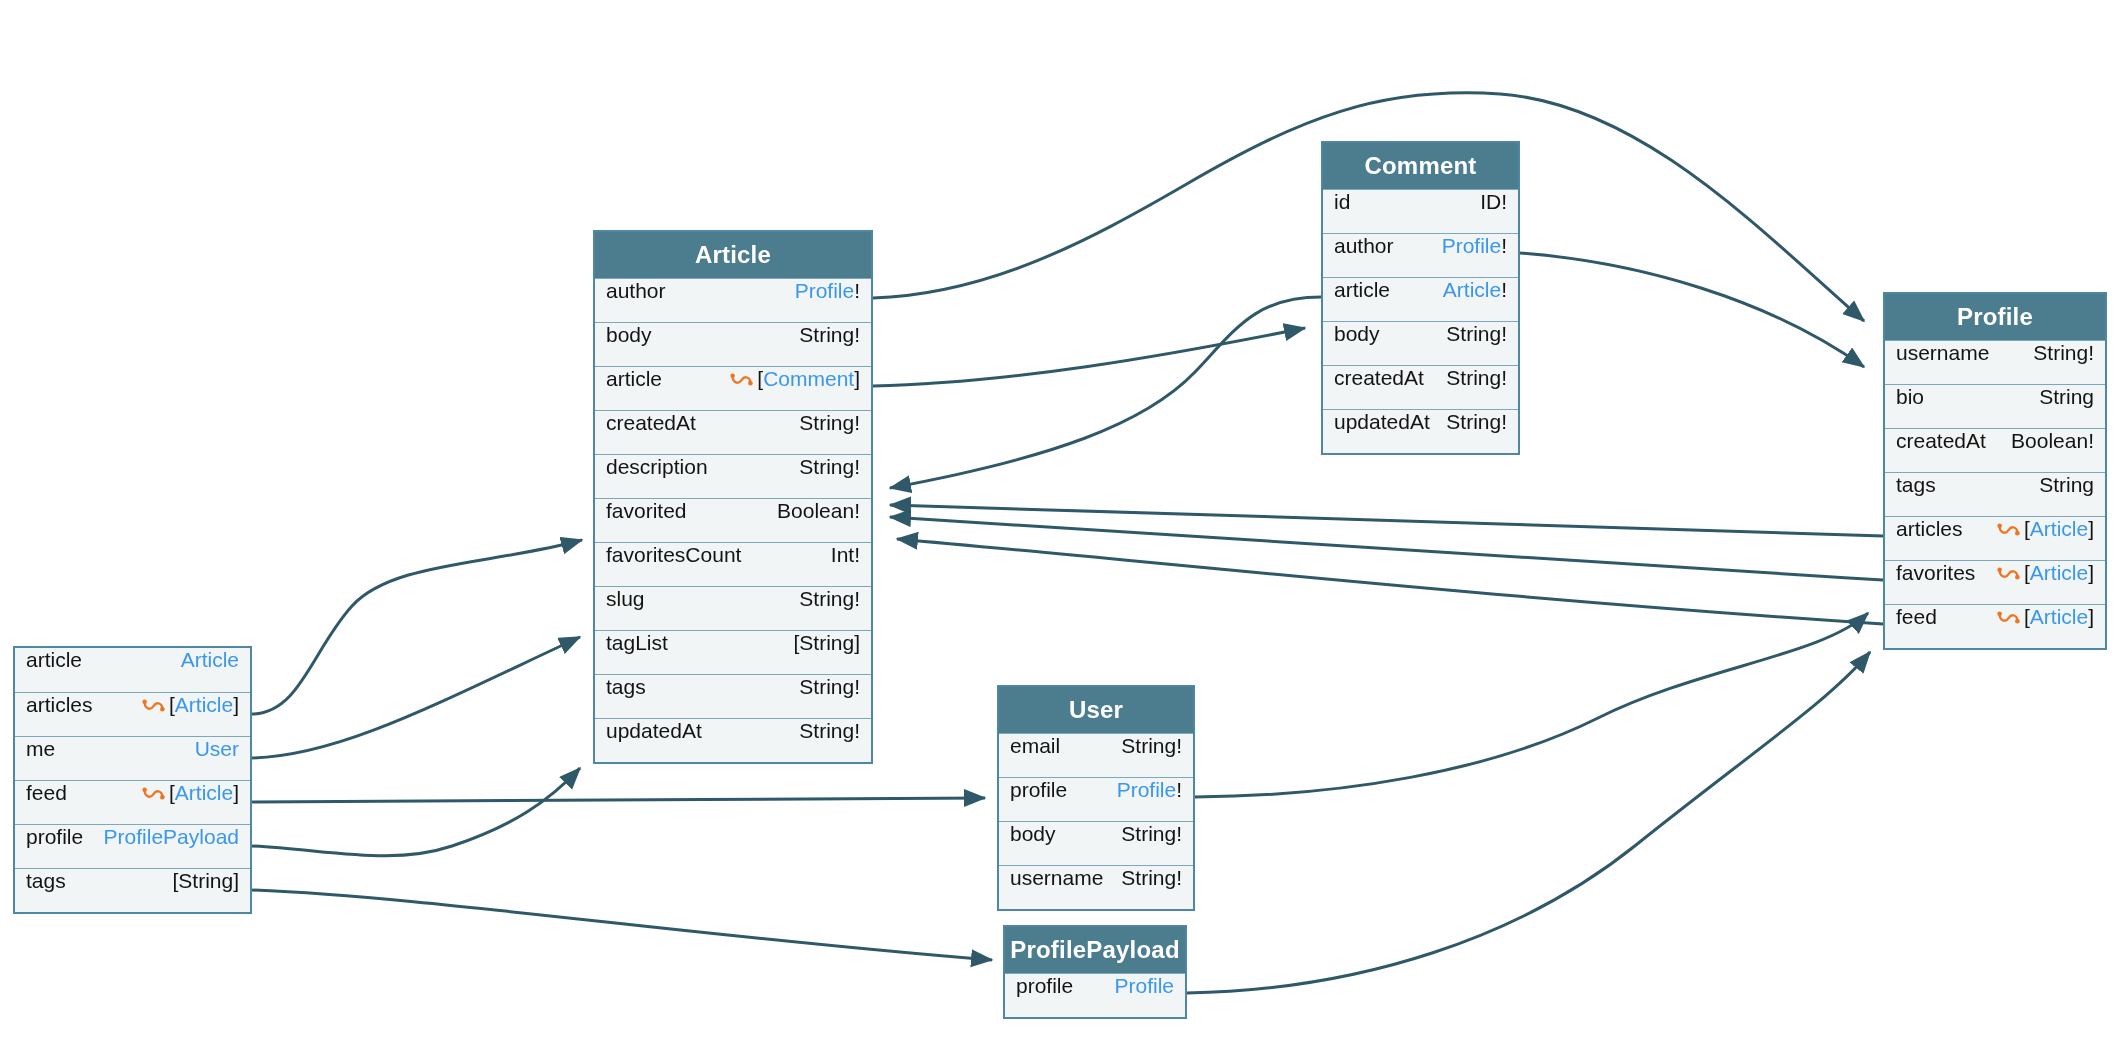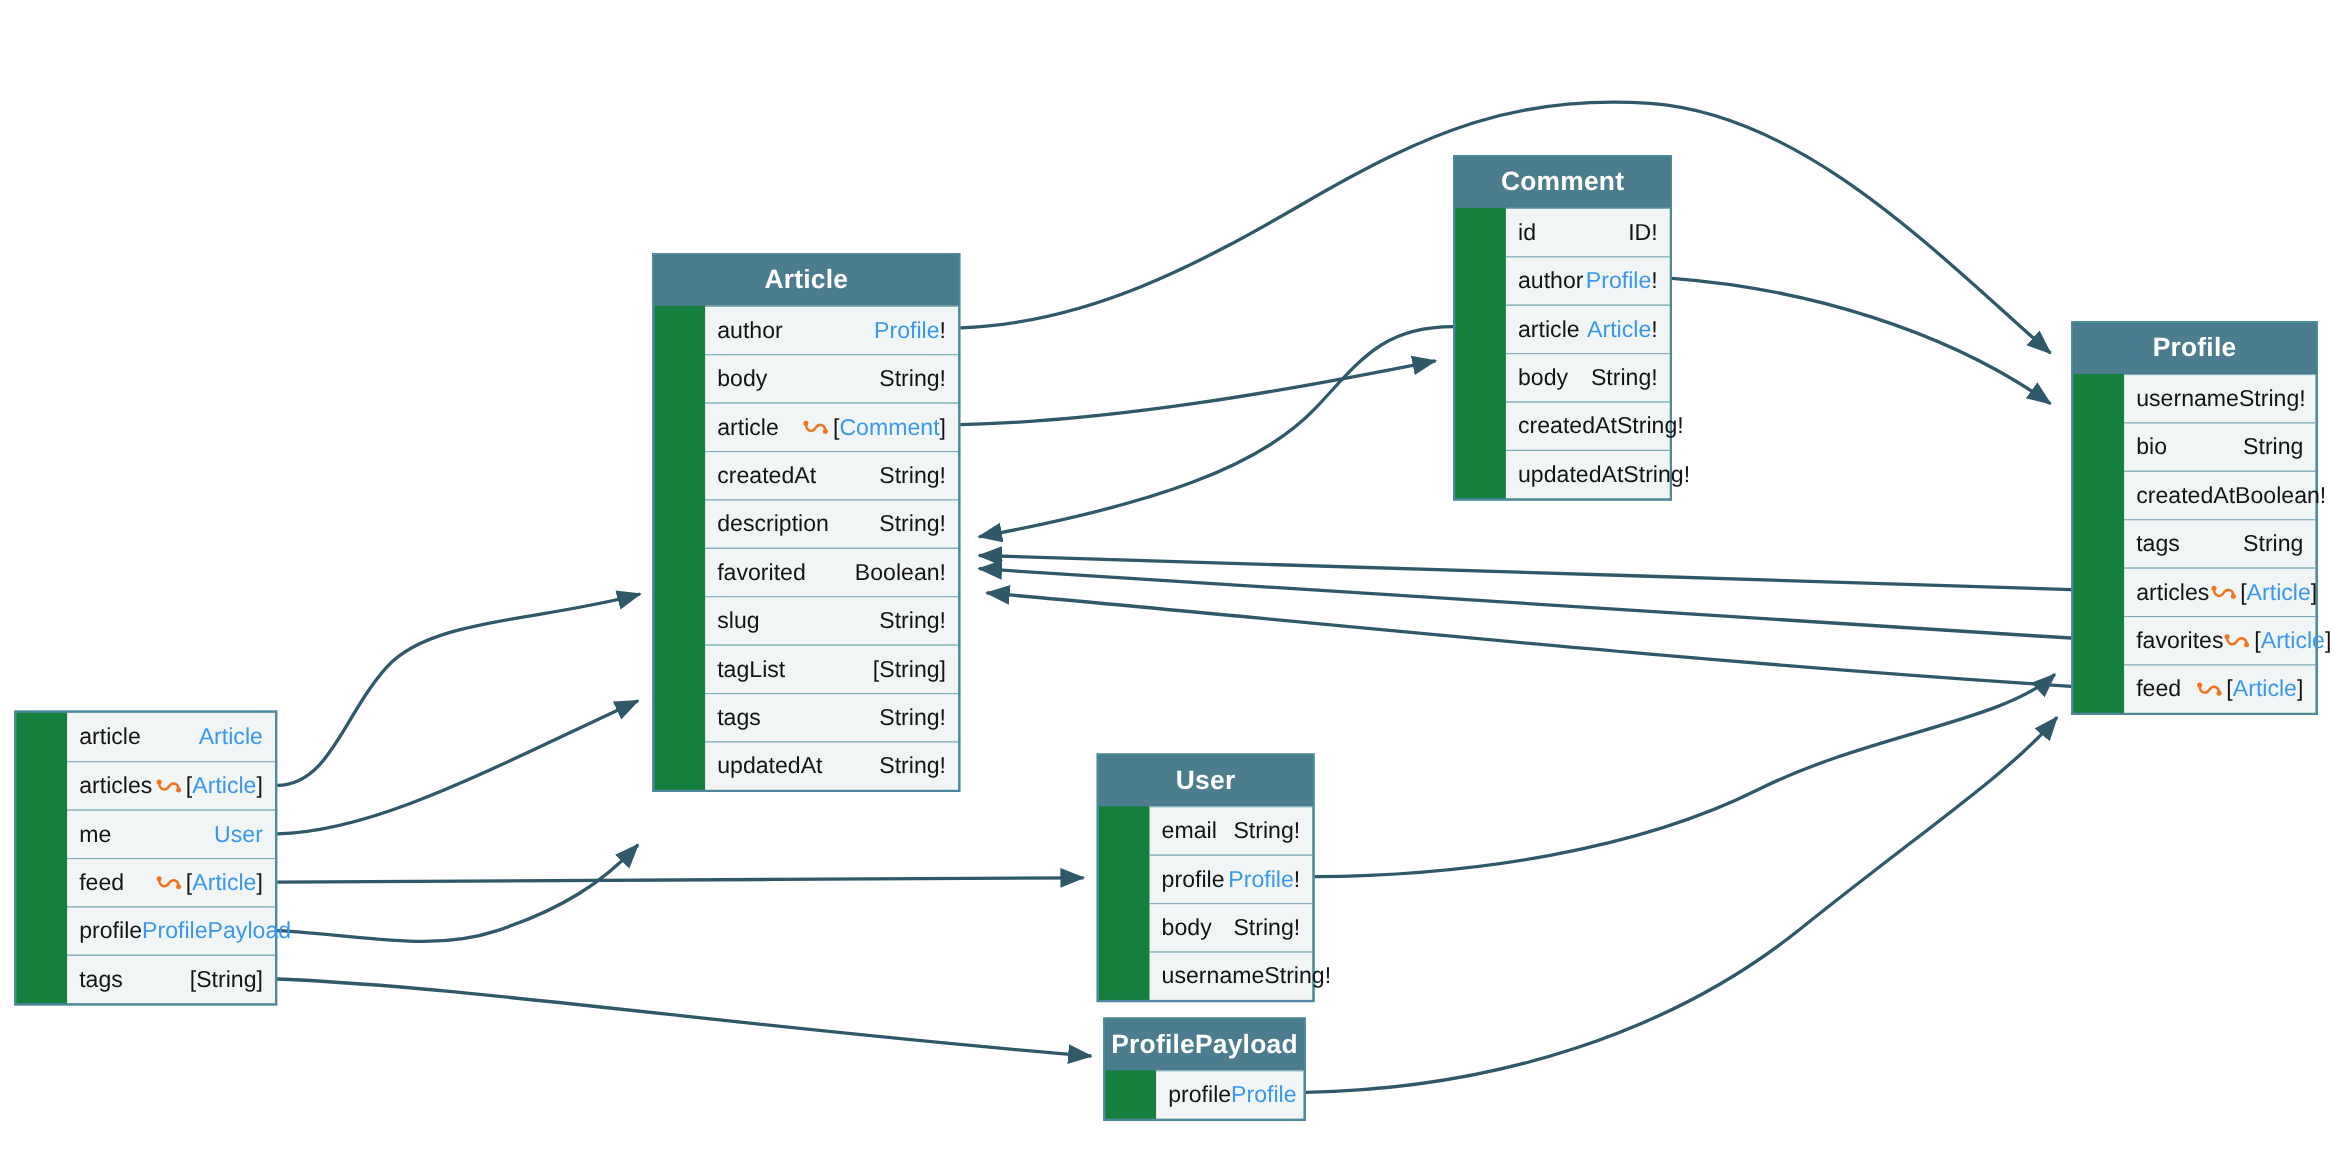--- a/index.html
+++ b/index.html
@@ -8,41 +8,40 @@
     width:2122px;height:1063px;
     background:#ffffff;
     font-family:"Liberation Sans", sans-serif;
     overflow:hidden;
   }
   #edges{position:absolute;left:0;top:0;pointer-events:none;}
   #edges path.edge{fill:none;stroke:#2f5868;stroke-width:3;}
   .gtable{
     position:absolute;
     border:2px solid #4f87a2;
-    background:#15803d;
+    background:#ef4444;
     box-sizing:border-box;
   }
   .ghead{
     height:46px;
     background:#4b7d8f;
     color:#ffffff;
     font-size:24px;
     font-weight:bold;
     display:flex;align-items:center;justify-content:center;
     letter-spacing:0.2px;
   }
   .grow{
     height:44px;
     border-top:1.5px solid #7ca8ba;
-    display:flex;align-items:center;justify-content:space-between;
+    display:flex;align-items:flex-start;justify-content:space-between;
     padding:0 11px;
     box-sizing:border-box;
     font-size:21px;
     background:#f2f5f5;
-    margin-left:46px;
   }
   .grow:first-of-type{border-top:none;}
   .fname{color:#141414;white-space:nowrap;}
   .ftype{display:flex;align-items:center;white-space:nowrap;}
   .t-scalar{color:#141414;}
   .t-link{color:#3a97ee;cursor:pointer;}
   .pre,.suf{color:#141414;}
   .sq{width:25px;height:15px;margin-right:3px;flex:0 0 auto;}
   .sq path{stroke:#ee7623;stroke-width:2.2;fill:none;}
   .sq circle{fill:#ee7623;}
@@ -167,20 +166,26 @@
           <span class="t-scalar">String!</span>
         </span>
     </div>
     <div class="grow">
       <span class="fname">favorited</span>
       <span class="ftype">
           <span class="t-scalar">Boolean!</span>
         </span>
     </div>
     <div class="grow">
+      <span class="fname">favoritesCount</span>
+      <span class="ftype">
+          <span class="t-scalar">Int!</span>
+        </span>
+    </div>
+    <div class="grow">
       <span class="fname">slug</span>
       <span class="ftype">
           <span class="t-scalar">String!</span>
         </span>
     </div>
     <div class="grow">
       <span class="fname">tagList</span>
       <span class="ftype">
           <span class="t-scalar">[String]</span>
         </span>

